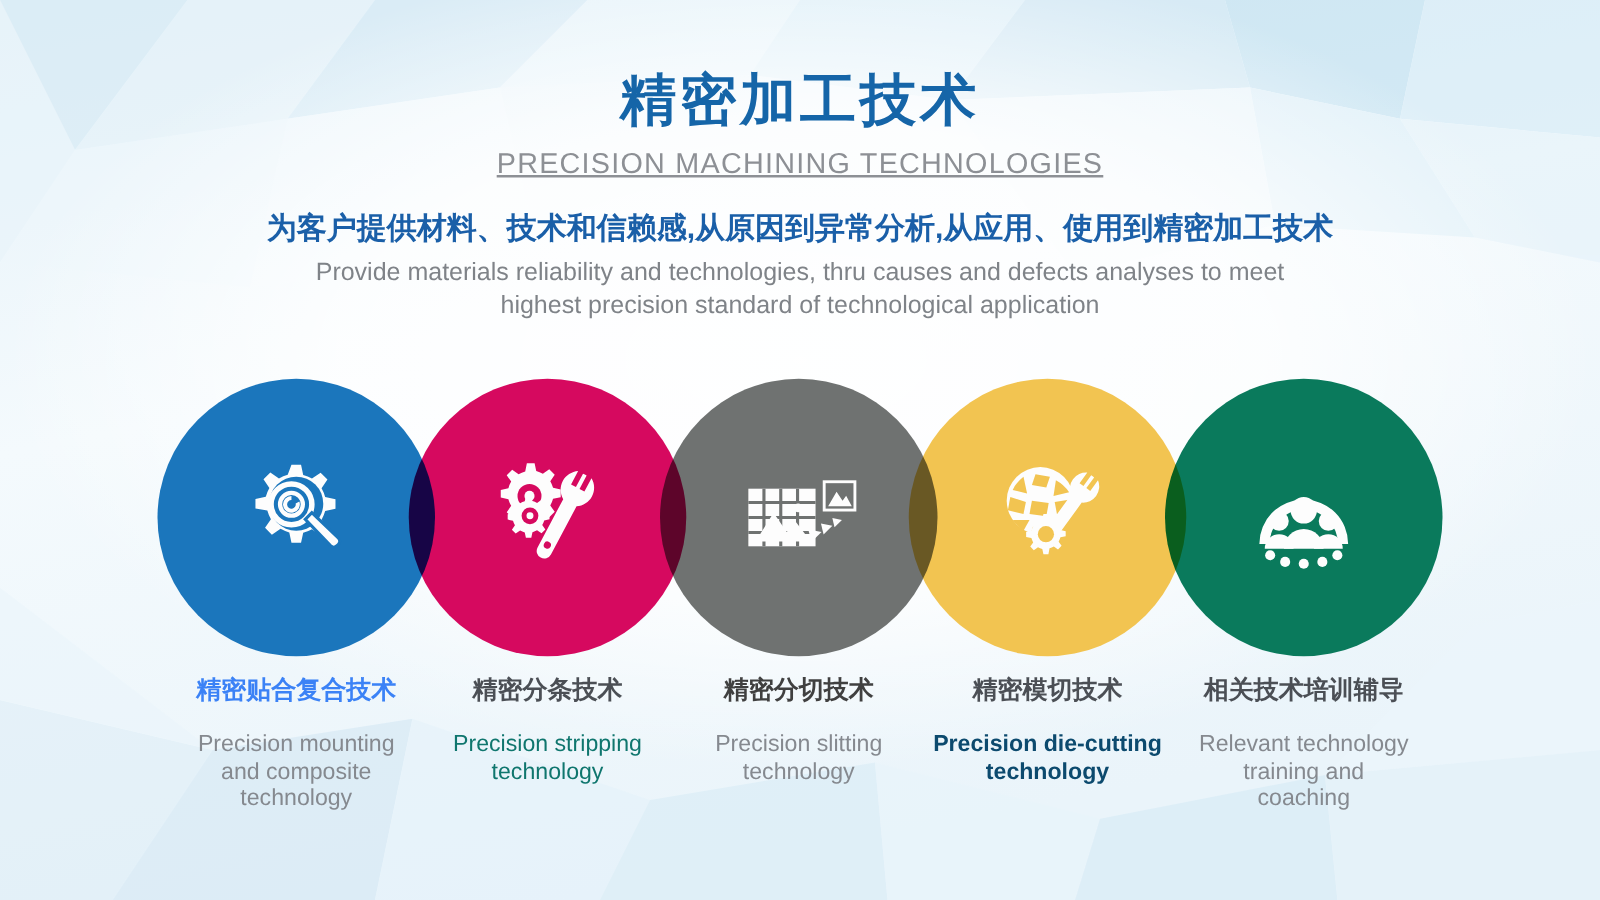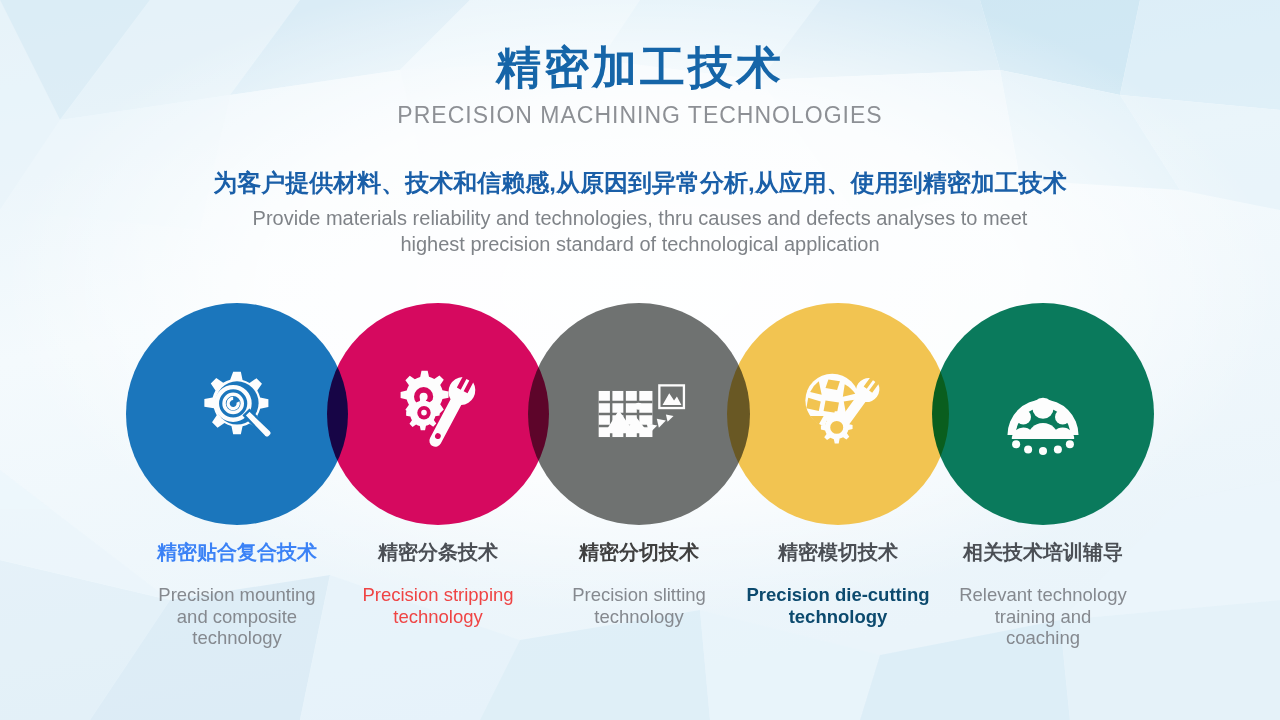--- a/index.html
+++ b/index.html
@@ -45,28 +45,29 @@
     right: 0;
     top: 44px;
     text-align: center;
   }
   .title-cn {
     font-size: 45px;
     font-weight: bold;
     color: #1565a8;
     letter-spacing: 3px;
     line-height: 1.08;
-    margin: 0;
+    margin: 12px;
   }
   .title-en {
     font-size: 23px;
     color: #8d9095;
     letter-spacing: 1.0px;
     margin: 9px 0 0 0;
     font-weight: normal;
+    text-decoration: underline;
   }
 
   .lede {
     position: absolute;
     z-index: 3;
     left: 0;
     right: 0;
     top: 168px;
     text-align: center;
   }
@@ -337,21 +338,21 @@
       <div class="caption-cn" style="color: #3b82f6;">精密贴合复合技术</div>
       <div class="caption-en" style="color: rgb(133, 137, 143);">
         <div>Precision mounting</div>
         <div>and composite</div>
         <div>technology</div>
       </div>
     </div>
 
     <div class="caption" id="caption-1" style="left: 333px;">
       <div class="caption-cn" style="color: rgb(75, 79, 85);">精密分条技术</div>
-      <div class="caption-en" style="color: #ef4444;">
+      <div class="caption-en" style="color: #0f766e;">
         <div>Precision stripping</div>
         <div>technology</div>
       </div>
     </div>
 
     <div class="caption" id="caption-2" style="left: 534px;">
       <div class="caption-cn" style="color: #404040;">精密分切技术</div>
       <div class="caption-en" style="color: rgb(133, 137, 143);">
         <div>Precision slitting</div>
         <div>technology</div>

